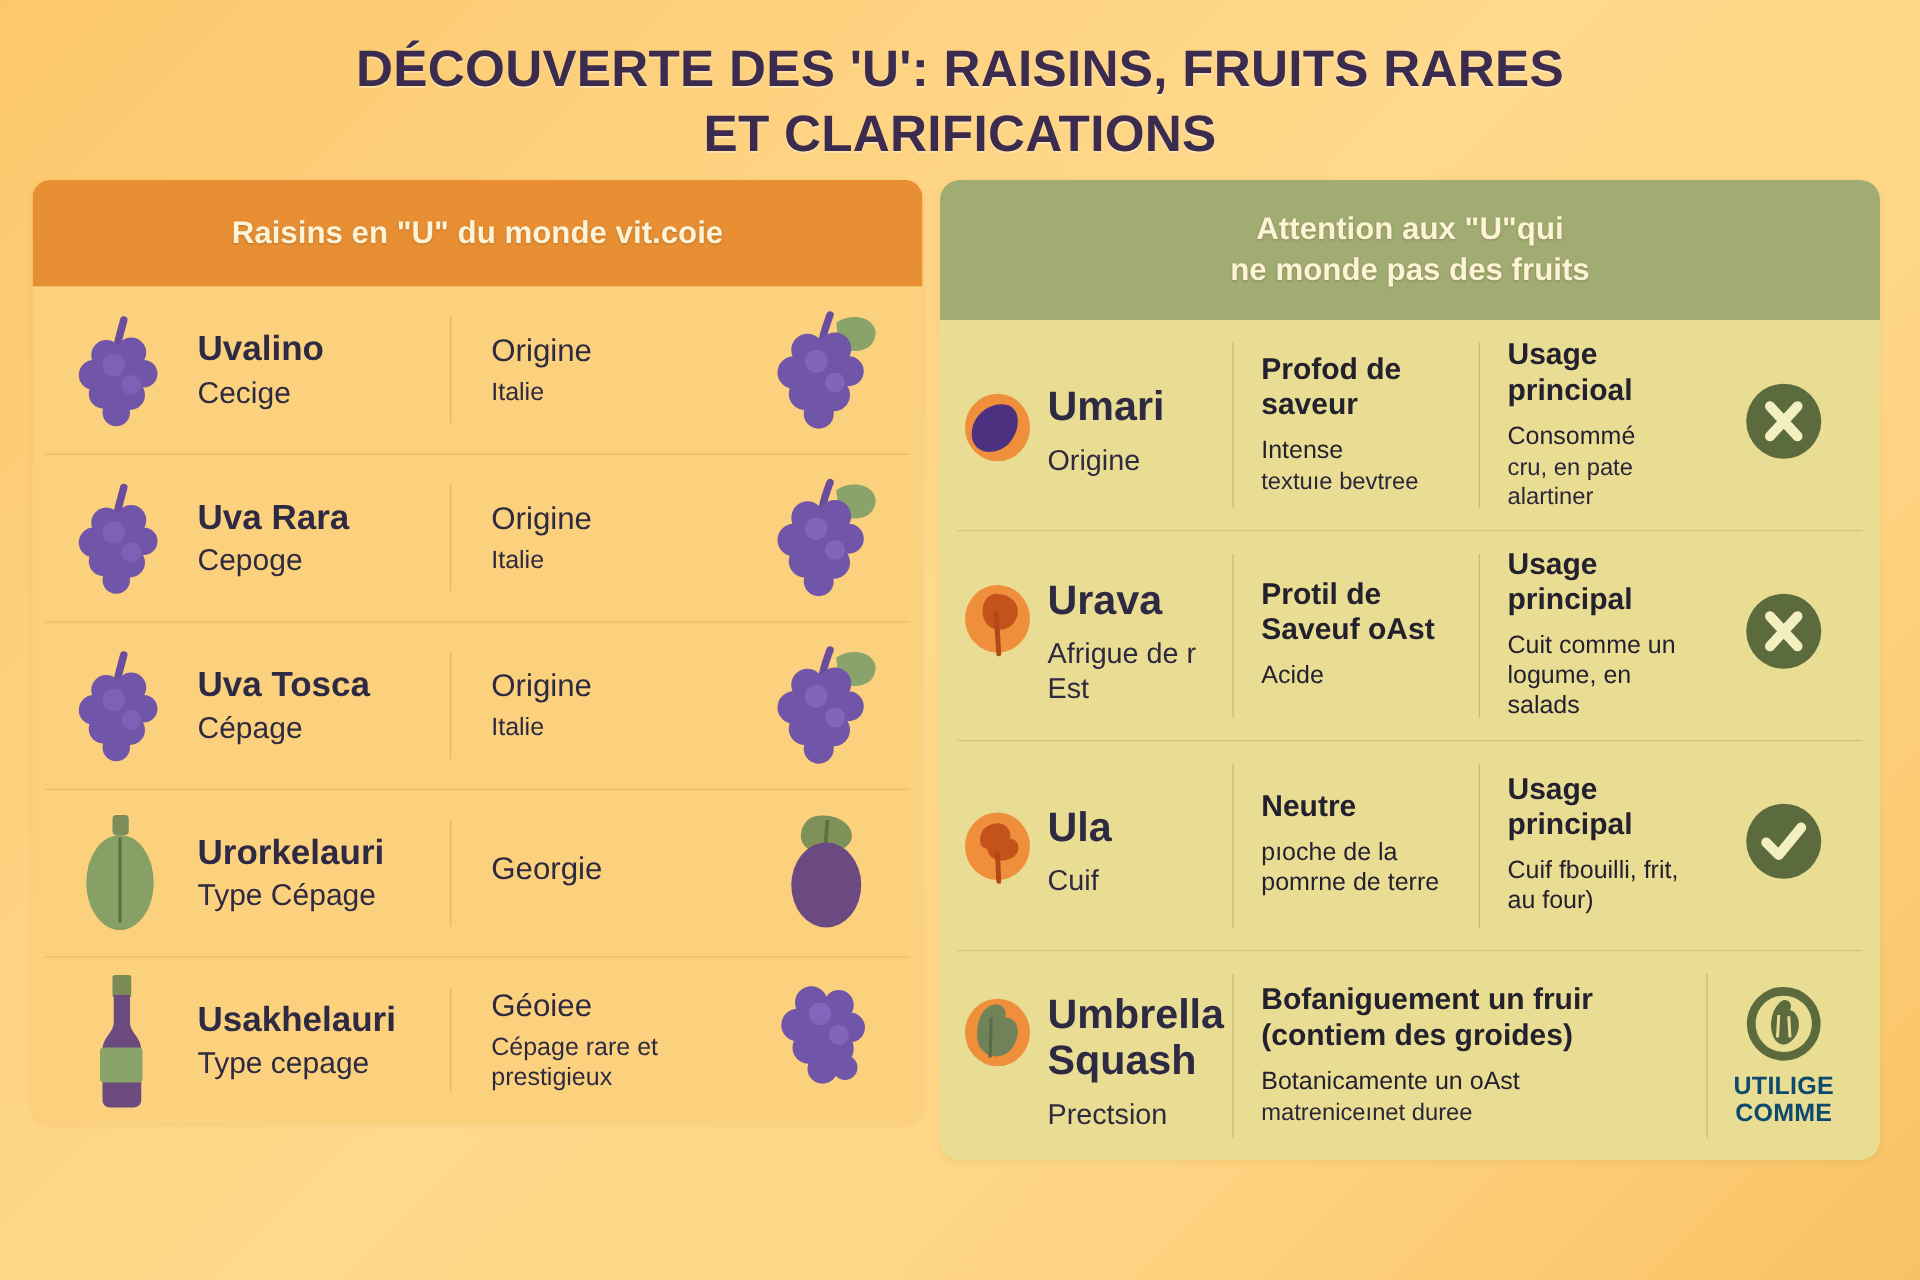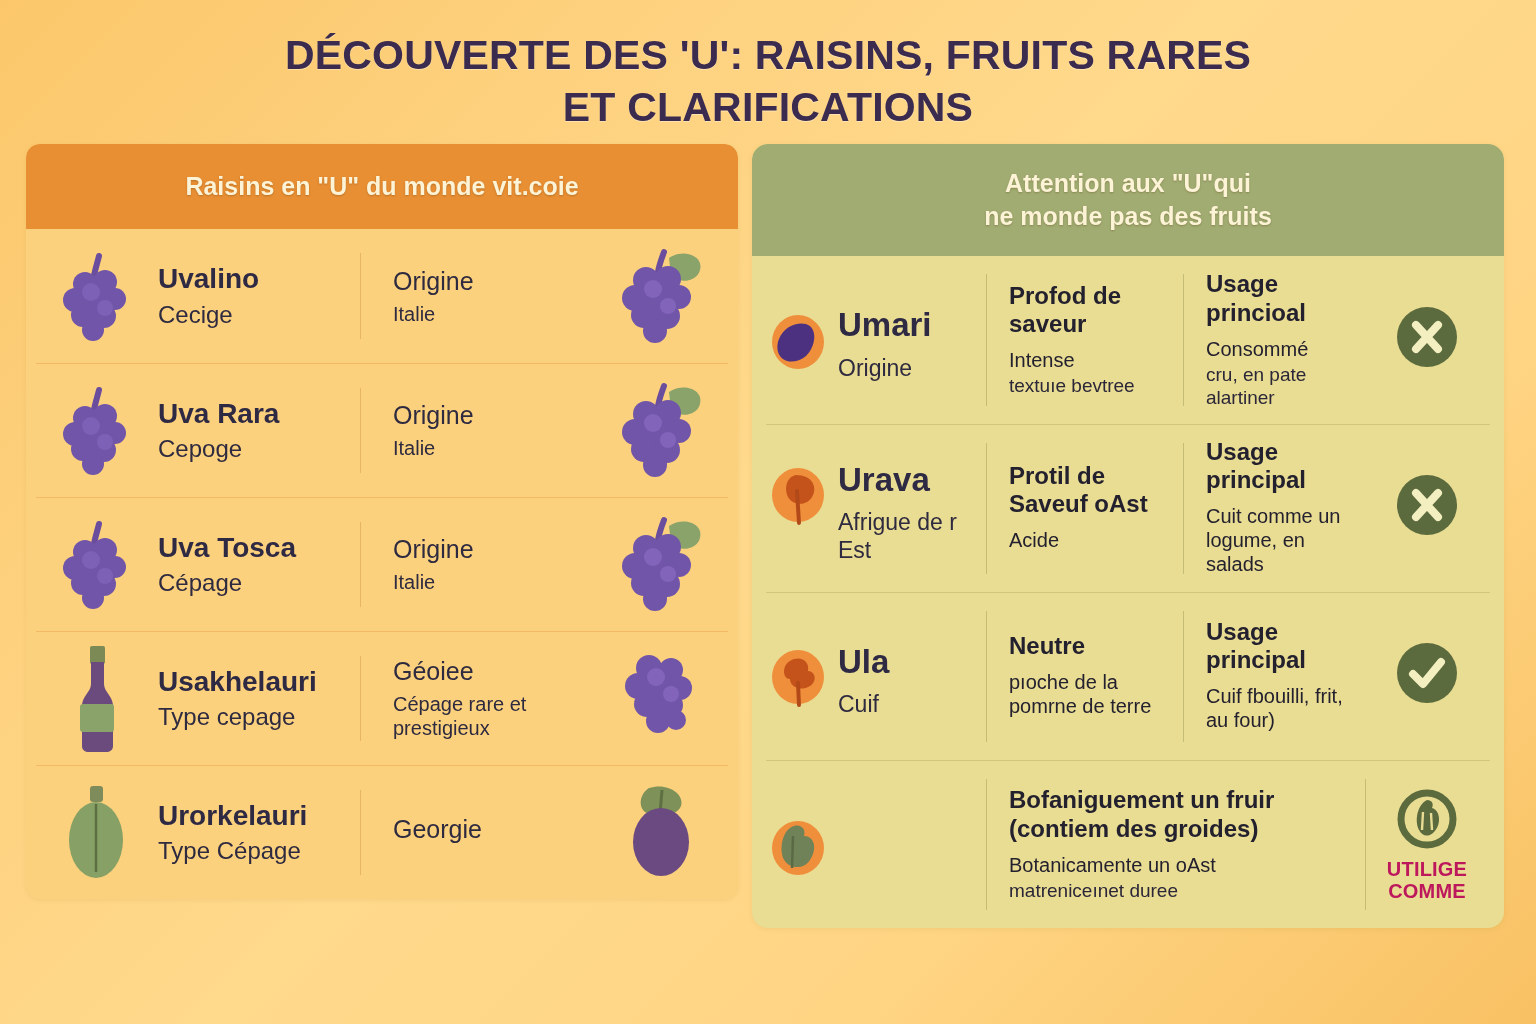--- a/index.html
+++ b/index.html
@@ -198,21 +198,21 @@
     display: flex;
     flex-direction: column;
     align-items: center;
     justify-content: center;
   }
   .stat-circle { width: 66px; height: 66px; }
   .stat-text {
     margin-top: 6px;
     font-size: 20px;
     font-weight: 800;
-    color: #be185d;
+    color: #0c4a6e;
     text-align: center;
     line-height: 1.12;
     letter-spacing: 0.2px;
   }
 </style>
 </head>
 <body>
 
 <div class="title-block">
   <div class="title-line">DÉCOUVERTE DES 'U': RAISINS, FRUITS RARES</div>
@@ -375,20 +375,46 @@
             <g fill="#8a6cc4" opacity="0.7">
               <circle cx="39" cy="45" r="9"></circle>
                 <circle cx="54" cy="62" r="8"></circle>
             </g>
           </svg>
         </div>
       </div>
 
       <div class="lrow">
         <div class="l-icon">
+          <svg width="66" height="104" viewBox="0 0 66 104">
+            <rect x="26" y="6" width="13" height="16" rx="3" fill="#7e8c5b"></rect>
+            <ellipse cx="32" cy="60" rx="27" ry="38" fill="#87a065"></ellipse>
+            <path d="M32 24 L32 92" stroke="#5e7043" stroke-width="2.5" fill="none"></path>
+          </svg>
+        </div>
+        <div class="l-main">
+          <div class="l-name">Urorkelauri</div>
+          <div class="l-sub">Type Cépage</div>
+        </div>
+        <div class="l-div"></div>
+        <div class="l-sec">
+          <div class="l-lab">Georgie</div>
+          <div class="l-val"></div>
+        </div>
+        <div class="l-img-right">
+          <svg width="86" height="104" viewBox="0 0 86 104">
+            <path d="M30 8 C20 14 18 30 30 34 C40 38 58 36 62 26 C66 14 48 2 30 8 Z" fill="#7d9158"></path>
+            <path d="M43 10 L41 34" stroke="#5e7043" stroke-width="3" fill="none"></path>
+            <ellipse cx="42" cy="62" rx="28" ry="34" fill="#6b4a82"></ellipse>
+          </svg>
+        </div>
+      </div>
+
+      <div class="lrow">
+        <div class="l-icon">
           <svg width="60" height="112" viewBox="0 0 60 112">
             <rect x="23" y="4" width="15" height="18" rx="2" fill="#7c8a56"></rect>
             <path d="M24 20 h13 v22 c0 8 9 12 9 22 v40 c0 4 -3 6 -7 6 h-17 c-4 0 -7 -2 -7 -6 v-40 c0 -10 9 -14 9 -22 z" fill="#6b4a7d"></path>
             <rect x="13" y="62" width="34" height="28" rx="3" fill="#8aa36a"></rect>
           </svg>
         </div>
         <div class="l-main">
           <div class="l-name">Usakhelauri</div>
           <div class="l-sub">Type cepage</div>
         </div>
@@ -411,46 +437,20 @@
                 <circle cx="60" cy="74" r="10"></circle>
             </g>
             <g fill="#8a6cc4" opacity="0.7">
               <circle cx="40" cy="31" r="9"></circle>
                 <circle cx="55" cy="48" r="8"></circle>
             </g>
           </svg>
         </div>
       </div>
 
-      <div class="lrow">
-        <div class="l-icon">
-          <svg width="66" height="104" viewBox="0 0 66 104">
-            <rect x="26" y="6" width="13" height="16" rx="3" fill="#7e8c5b"></rect>
-            <ellipse cx="32" cy="60" rx="27" ry="38" fill="#87a065"></ellipse>
-            <path d="M32 24 L32 92" stroke="#5e7043" stroke-width="2.5" fill="none"></path>
-          </svg>
-        </div>
-        <div class="l-main">
-          <div class="l-name">Urorkelauri</div>
-          <div class="l-sub">Type Cépage</div>
-        </div>
-        <div class="l-div"></div>
-        <div class="l-sec">
-          <div class="l-lab">Georgie</div>
-          <div class="l-val"></div>
-        </div>
-        <div class="l-img-right">
-          <svg width="86" height="104" viewBox="0 0 86 104">
-            <path d="M30 8 C20 14 18 30 30 34 C40 38 58 36 62 26 C66 14 48 2 30 8 Z" fill="#7d9158"></path>
-            <path d="M43 10 L41 34" stroke="#5e7043" stroke-width="3" fill="none"></path>
-            <ellipse cx="42" cy="62" rx="28" ry="34" fill="#6b4a82"></ellipse>
-          </svg>
-        </div>
-      </div>
-
     </div>
   </div>
 
   <div class="panel panel-right">
     <div class="panel-header hdr-right">
       <div>
         <div>Attention aux "U"qui</div>
         <div>ne monde pas des fruits</div>
       </div>
     </div>
@@ -568,20 +568,24 @@
 
       <div class="rrow">
         <div class="r-idcell">
           <span class="r-badgeicon">
             <svg width="60" height="64" viewBox="0 0 60 64">
               <ellipse cx="30" cy="30" rx="26" ry="27" fill="#ef8f3c"></ellipse>
               <path d="M26 8 C34 6 38 12 36 18 C46 18 50 30 42 42 C34 54 16 50 14 36 C12 22 18 10 26 8 Z" fill="#6f8258"></path>
               <path d="M25 18 L24 50" stroke="#5a6a45" stroke-width="2.5" fill="none"></path>
             </svg>
           </span>
+          <div>
+            <div class="r-name">Umbrella Squash</div>
+            <div class="r-origin">Prectsion</div>
+          </div>
         </div>
         <div class="rv-div"></div>
         <div class="r-usage">
           <div class="r-head">Bofaniguement un fruir (contiem des groides)</div>
           <div class="r-main">Botanicamente un oAst</div>
           <div class="r-note">matreniceınet duree</div>
         </div>
         <div class="rv-div"></div>
         <div class="r-statcell">
           <span class="stat-circle">

